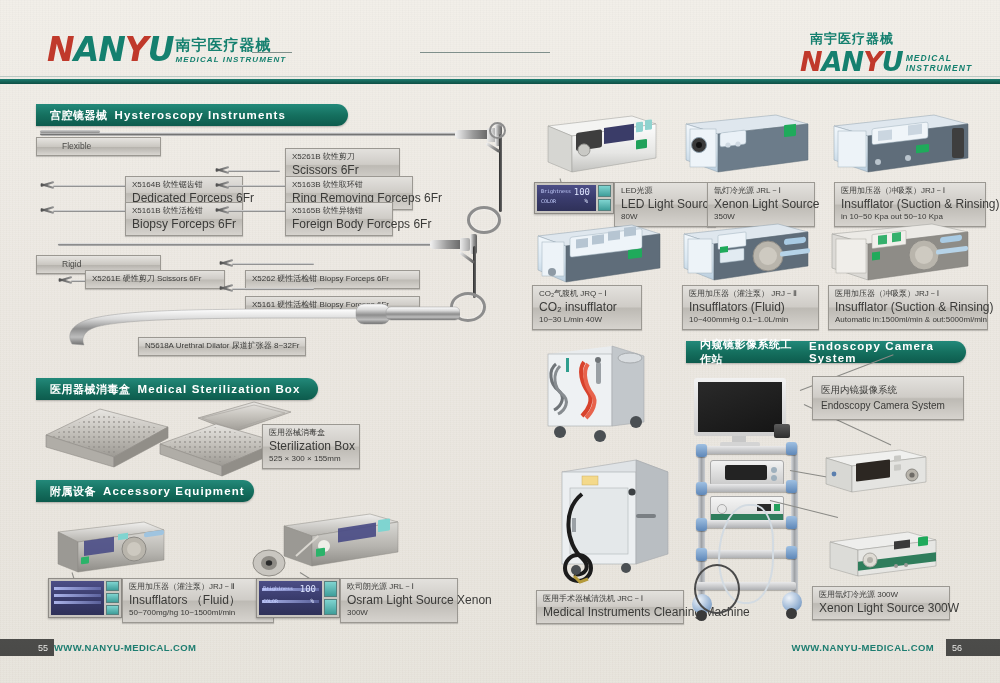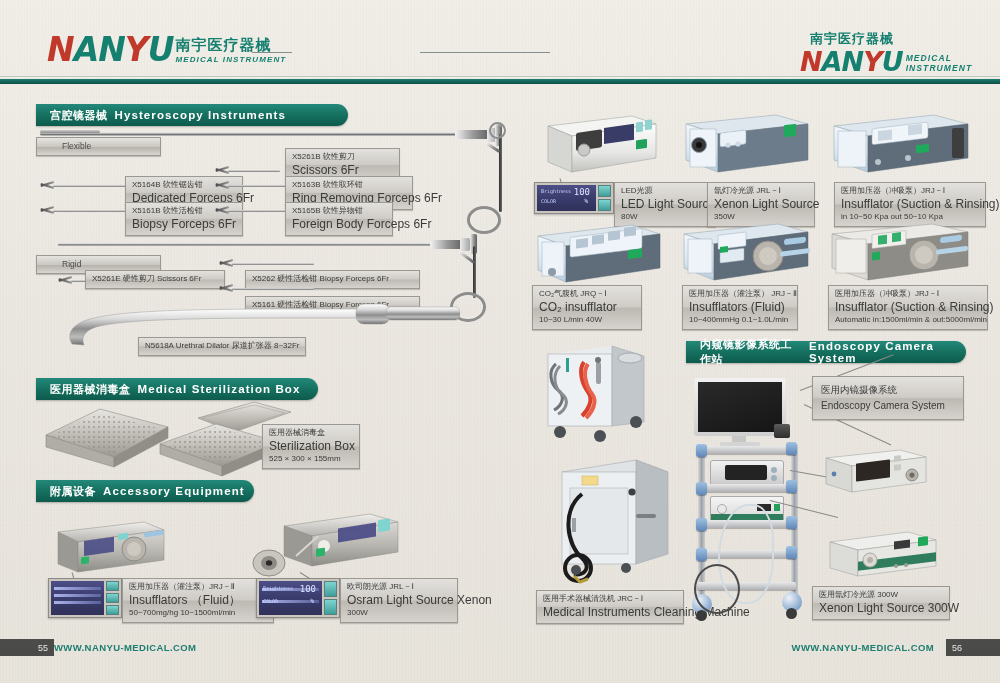--- a/index.html
+++ b/index.html
@@ -501,21 +501,21 @@
       <rect x="8" y="17" width="24" height="34" fill="#edf3f8" stroke="#9fb0bd" stroke-width="0.5"></rect>
       <rect x="38" y="18" width="28" height="14" rx="1" fill="#eef4f9" stroke="#9fb0bd" stroke-width="0.5" transform="skewY(-7)"></rect>
       <rect x="40" y="34" width="24" height="12" rx="1" fill="#e2ebf2" stroke="#9fb0bd" stroke-width="0.5" transform="skewY(-7)"></rect>
       <rect x="40" y="30" width="8" height="6" fill="#1faa5b" transform="skewY(-7)"></rect>
       <circle cx="88" cy="34" r="15" fill="#b9b5ac" stroke="#8c8a85"></circle>
       <circle cx="88" cy="34" r="9" fill="#cecac1"></circle>
       <rect x="104" y="30" width="22" height="6" rx="3" fill="#a9cbe4" transform="skewY(-7)"></rect>
       <rect x="100" y="42" width="30" height="5" rx="2" fill="#b6d3e8" transform="skewY(-7)"></rect>
     </svg>
   </div>
-  <div class="plate" style="left:682px;top:285px;width:116px;">
+  <div class="plate" style="left:682px;top:285px;width:137px;">
     <span class="cn">医用加压器（灌注泵） JRJ－Ⅱ</span>
     <span class="en">Insufflators (Fluid)</span>
     <span class="en2">10~400mmHg 0.1~1.0L/min</span>
   </div>
 
   <div class="dev" style="left:828px;top:222px;width:146px;height:66px;">
     <svg width="146" height="66" viewBox="0 0 146 66">
       <polygon points="4,12 104,2 140,10 40,22" fill="#eceae6" stroke="#9a9a96" stroke-width="0.5"></polygon>
       <polygon points="4,12 4,46 40,58 40,22" fill="#dcdad6" stroke="#9a9a96" stroke-width="0.5"></polygon>
       <polygon points="40,22 40,58 140,44 140,10" fill="#8e8c87" stroke="#7d7b76" stroke-width="0.5"></polygon>

